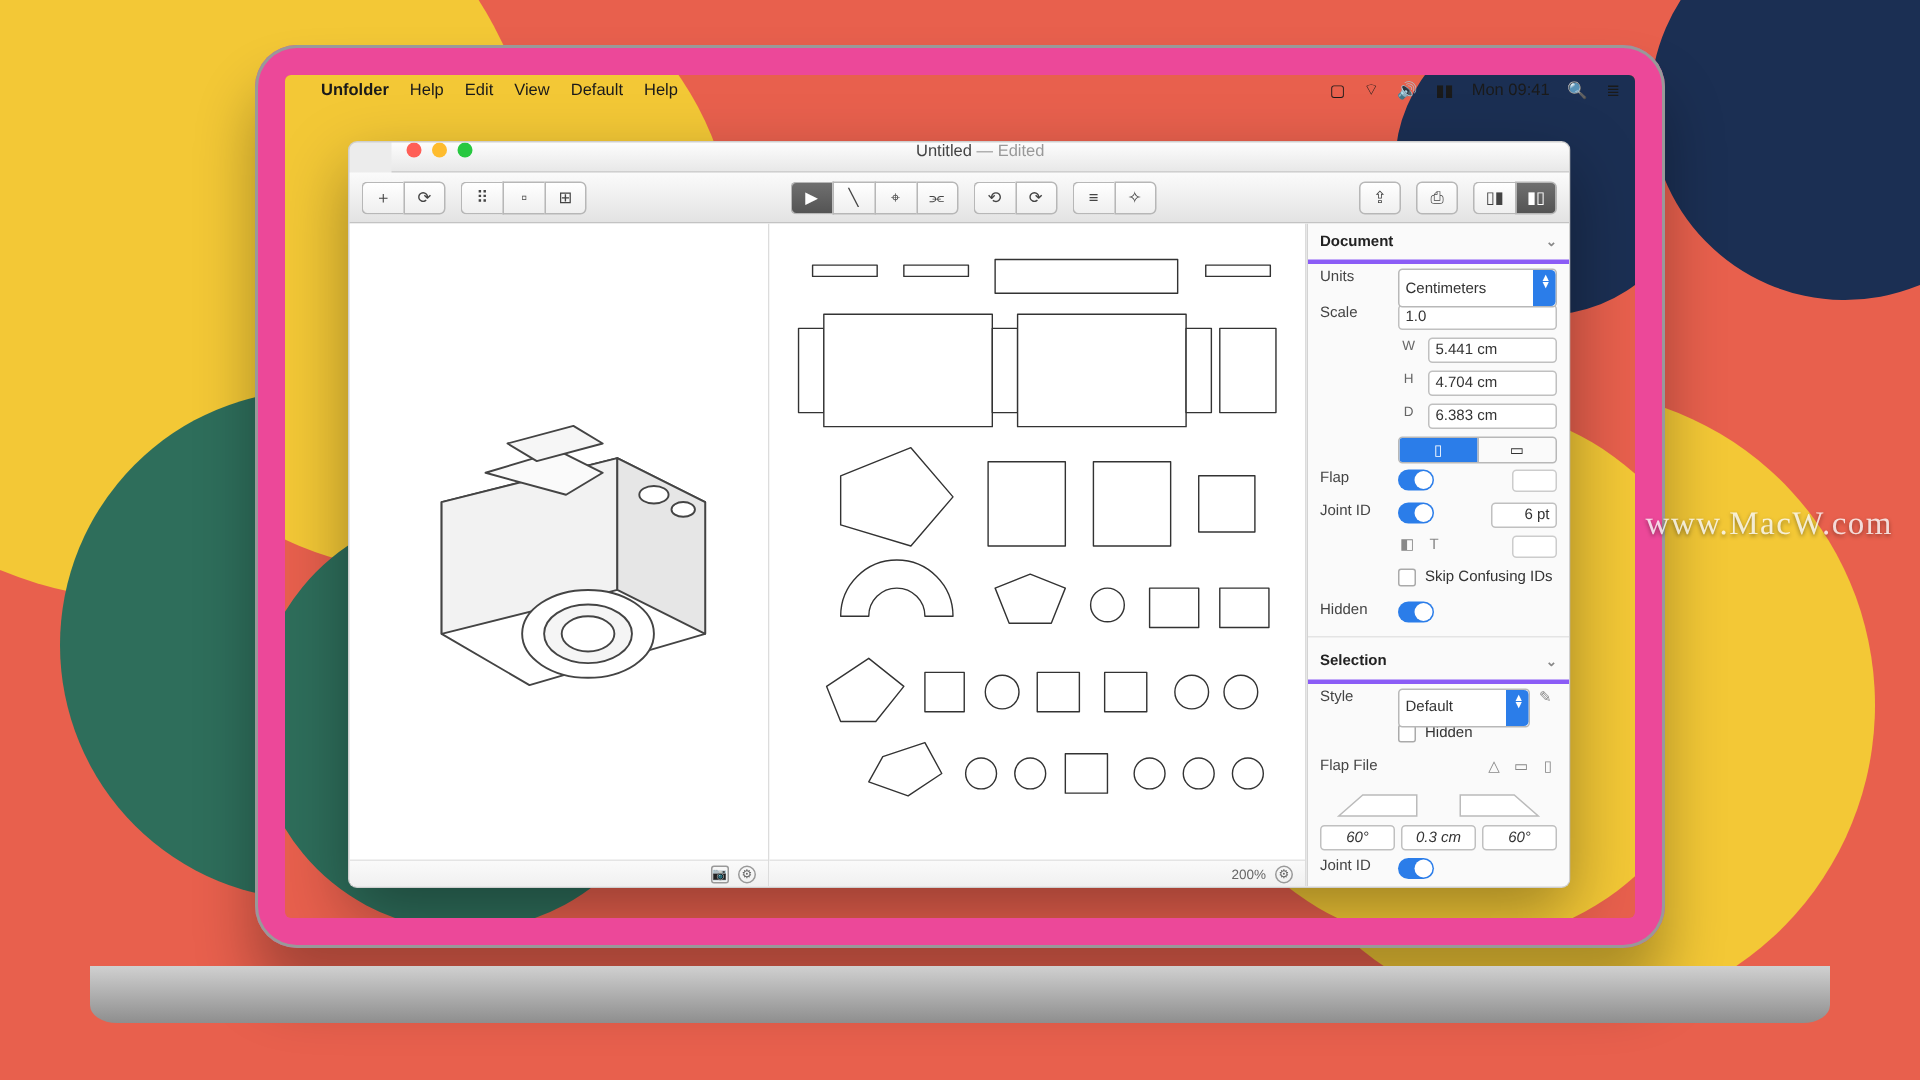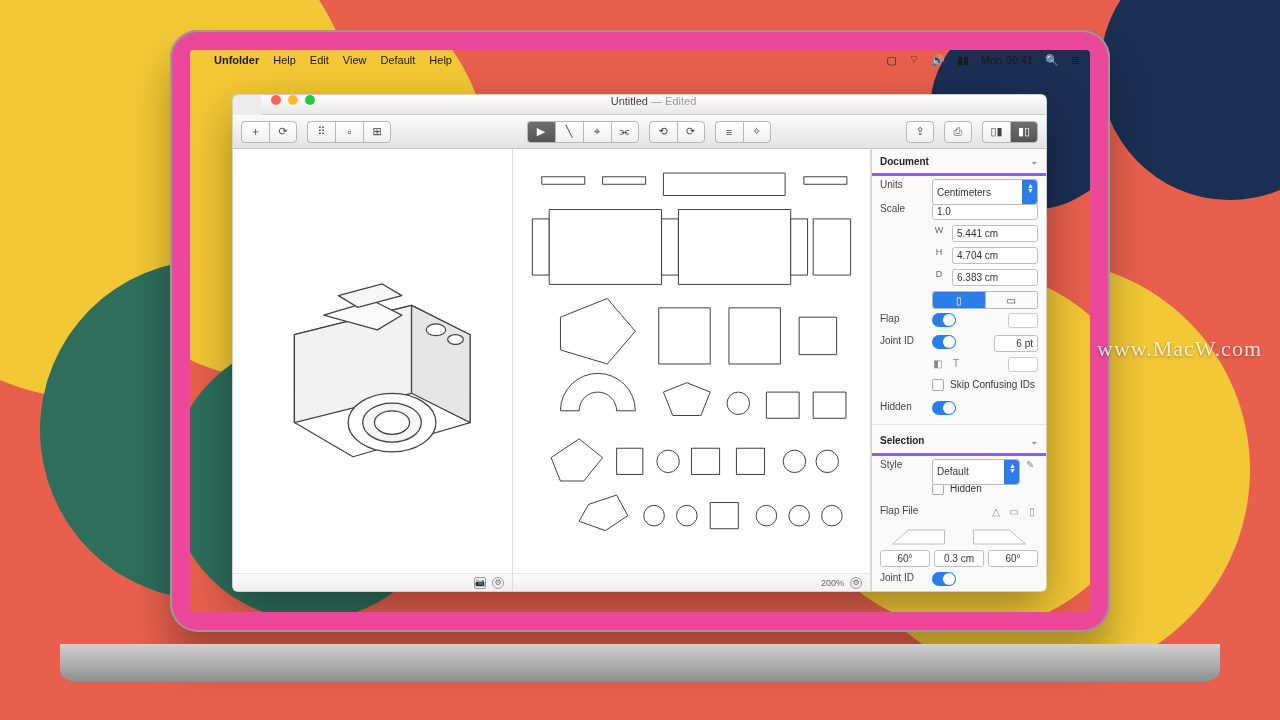--- a/index.html
+++ b/index.html
@@ -207,21 +207,21 @@
   .seg .on{ background:#2b7de9; color:#fff;}
   .seg div + div { border-left:1px solid #b8b8b8;}
   .switch {
     width:24px; height:14px; border-radius:7px; background:#2b7de9;
     position:relative;
   }
   .switch::after{ content:""; position:absolute; right:1px; top:1px; width:12px;height:12px;border-radius:50%; background:#fff;}
   .swatch { width:30px; height:15px; border:1px solid #ccc; border-radius:3px; background:#fff;}
   .chk { width:12px;height:12px;border:1px solid #aaa;border-radius:2px;background:#fff;}
   .divider { height:1px; background:#e4e4e4; margin:4px 0;}
-  .minirow { display:flex; gap:4px; padding:2px 8px; align-items:center;}
+  .minirow { display:flex; gap:4px; padding:2px 8px; align-items:center;font-style:italic;}
   .minirow .field { flex:1; text-align:center; justify-content:center;}
   .trap { flex:1; height:20px; }
   .trap svg{ width:100%; height:100%;}
   .ic-sm{ width:12px;height:12px; display:inline-flex;align-items:center;justify-content:center;color:#888;font-size:10px;}
   .pencil{ width:12px;height:12px;color:#888;font-size:10px;}
 
   
   .draw { position:absolute; left:10px; right:10px; top:10px; bottom:22px; }
   .draw svg { width:100%; height:100%; }
 

